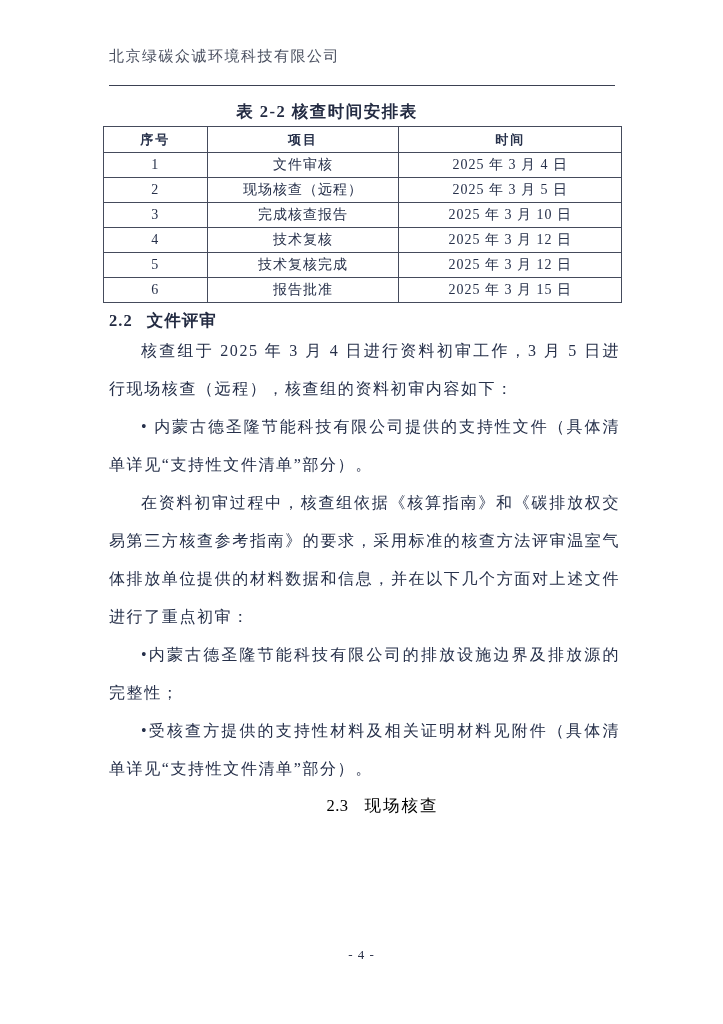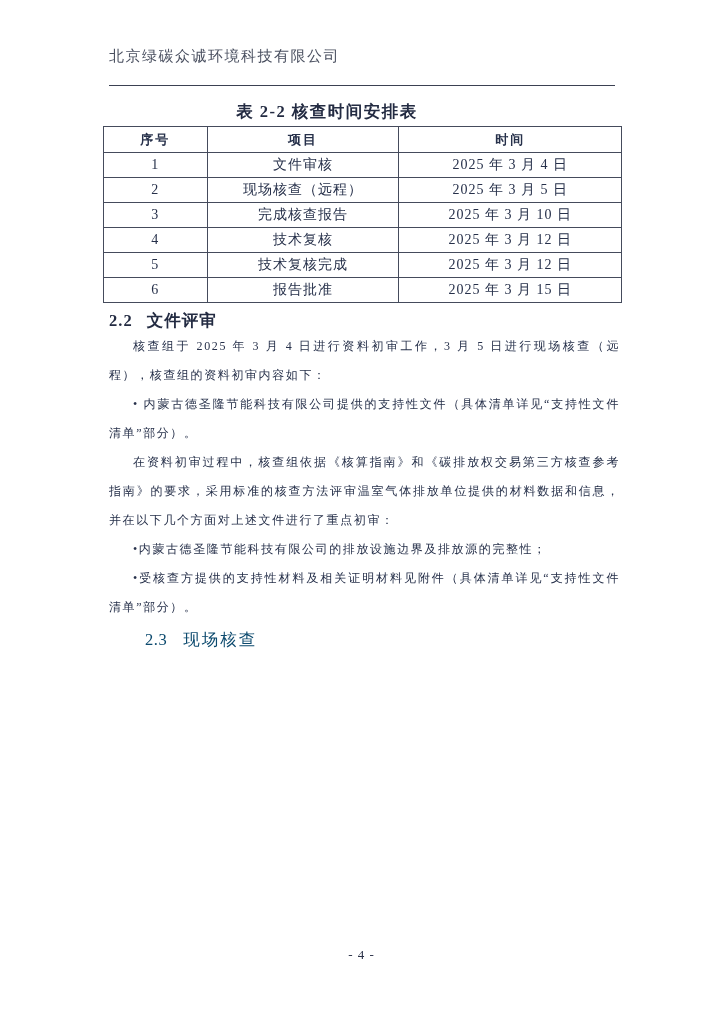--- a/index.html
+++ b/index.html
@@ -94,35 +94,36 @@
     width: 511px;
   }
   .sec-heading {
     font-size: 16.5px;
     line-height: 23px;
     color: #232b42;
   }
   .sec-heading.bold { font-weight: bold; letter-spacing: 1px; }
   .sec-num { margin-right: 14px; }
   .para {
-    font-size: 12px;
-    line-height: 29px;
+    font-size: 16px;
+    line-height: 38px;
     letter-spacing: 1.6px;
     text-align: justify;
     text-indent: 2em;
     color: #26304a;
   }
   .sec-heading-23 {
     margin-top: 5px;
     margin-left: 36px;
     font-size: 16.5px;
     line-height: 25px;
     letter-spacing: 2px;
     font-weight: normal;
-    color: #0c4a6e;
+    color: #000000;
+    text-align: center;
   }
   .sec-num-23 { margin-right: 16px; letter-spacing: 0.5px; }
   .closing { text-indent: 2.2em; }
 
   
   .doc-footer {
     position: absolute;
     top: 945px;
     left: 0;
     width: 100%;

